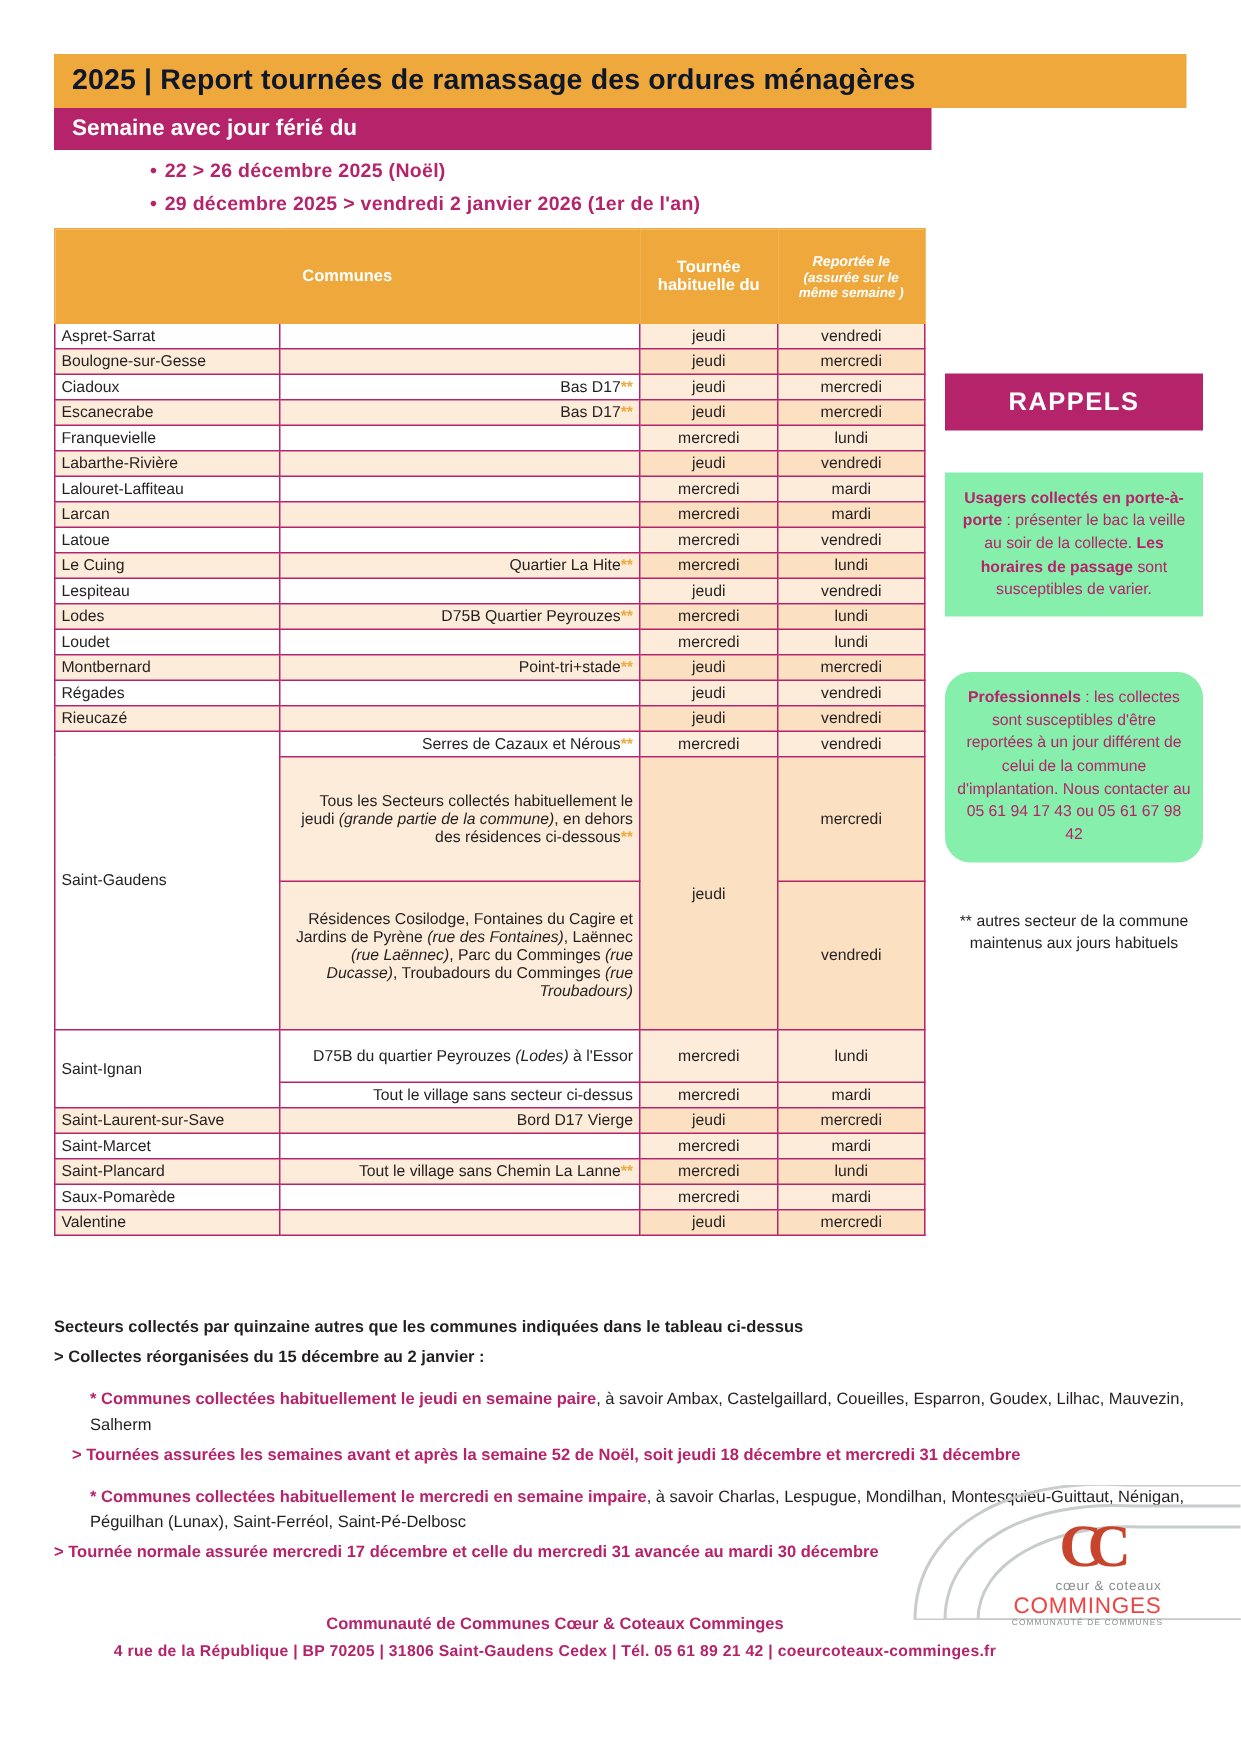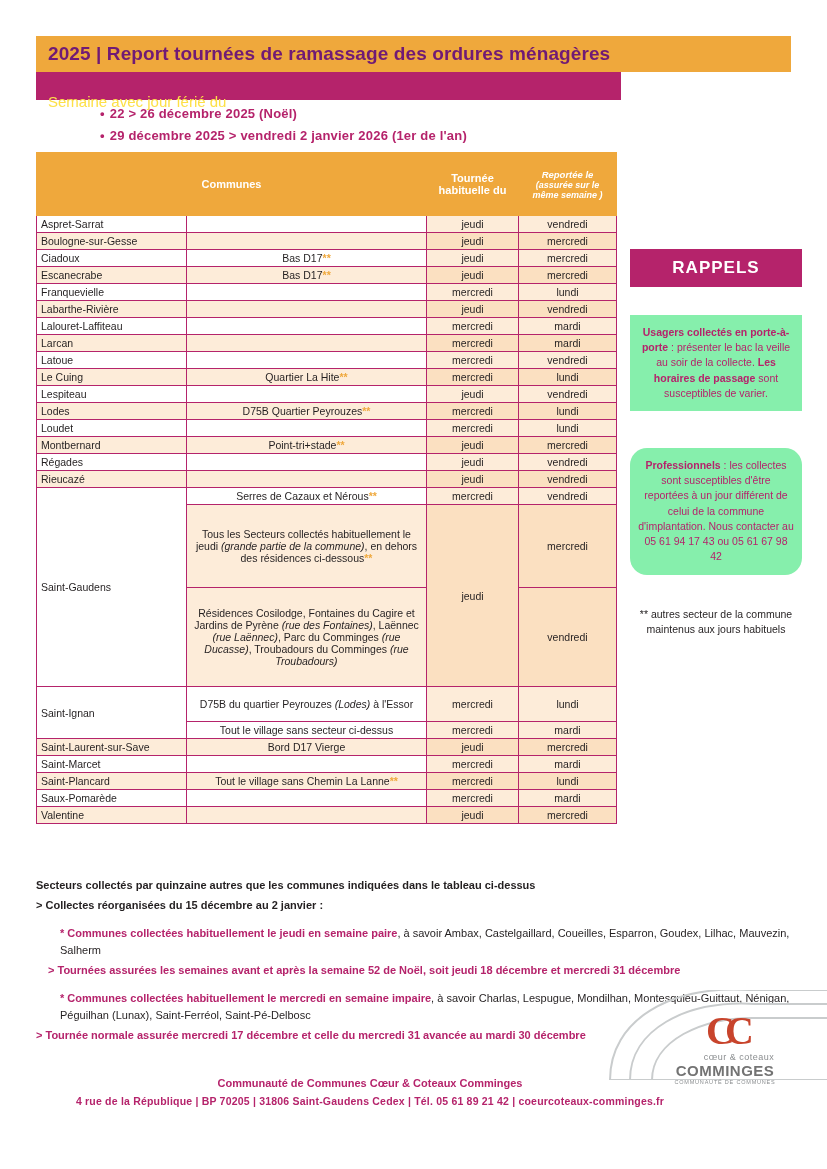--- a/index.html
+++ b/index.html
@@ -24,41 +24,40 @@
     width: 755px;
     height: 36px;
     background: #efa83c;
   }
   .hdr-orange .title {
     position: absolute;
     left: 12px;
     top: 7px;
     font-size: 19px;
     font-weight: bold;
-    color: #701a75;
+    color: #0f172a;
     letter-spacing: 0.1px;
     white-space: nowrap;
   }
   .hdr-magenta {
     position: absolute;
     left: 36px;
     top: 72px;
     width: 585px;
     height: 28px;
     background: #b5236b;
   }
   .hdr-magenta .subtitle {
     position: absolute;
     left: 12px;
     top: 5px;
     font-size: 15px;
-    font-weight: normal;
-    color: #fde047;
+    font-weight: bold;
+    color: #ffffff;
     white-space: nowrap;
-    margin-top: 16px;
   }
 
   .bullets {
     position: absolute;
     left: 100px;
     top: 106px;
     width: 520px;
   }
   .bullets .b {
     font-size: 13px;
@@ -103,21 +102,21 @@
     font-size: 9px;
     font-style: italic;
     font-weight: bold;
   }
   .col-com { width: 150px; }
   .col-det { width: 240px; }
   .col-hab { width: 92px; }
   .col-rep { width: 98px; }
 
   .tbl td.c-com { text-align: left; }
-  .tbl td.c-det { text-align: center; }
+  .tbl td.c-det { text-align: right; }
   .tbl td.c-hab, .tbl td.c-rep { text-align: center; }
 
   .rowA td { background: #ffffff; }
   .rowB td { background: #fdecd9; }
 
   .tbl td.c-hab { background: #fdecd9; }
   .tbl td.c-rep { background: #fdecd9; }
   .rowA td.c-hab, .rowA td.c-rep { background: #fdecd9; }
   .rowB td.c-hab, .rowB td.c-rep { background: #fbe0c1; }
 
@@ -212,22 +211,22 @@
   }
   .logo .l1 {
     font-size: 9px;
     color: #8a8d8f;
     letter-spacing: 0.5px;
     margin-top: 2px;
     padding-left: 28px;
   }
   .logo .l2 {
     font-size: 15px;
-    color: #737373;
-    font-weight: bold;
+    color: #ef4444;
+    font-weight: normal;
     letter-spacing: 0.5px;
   }
   .logo .l3 {
     font-size: 5.5px;
     color: #8a8d8f;
     letter-spacing: 0.8px;
   }
 
   
   .footer {

